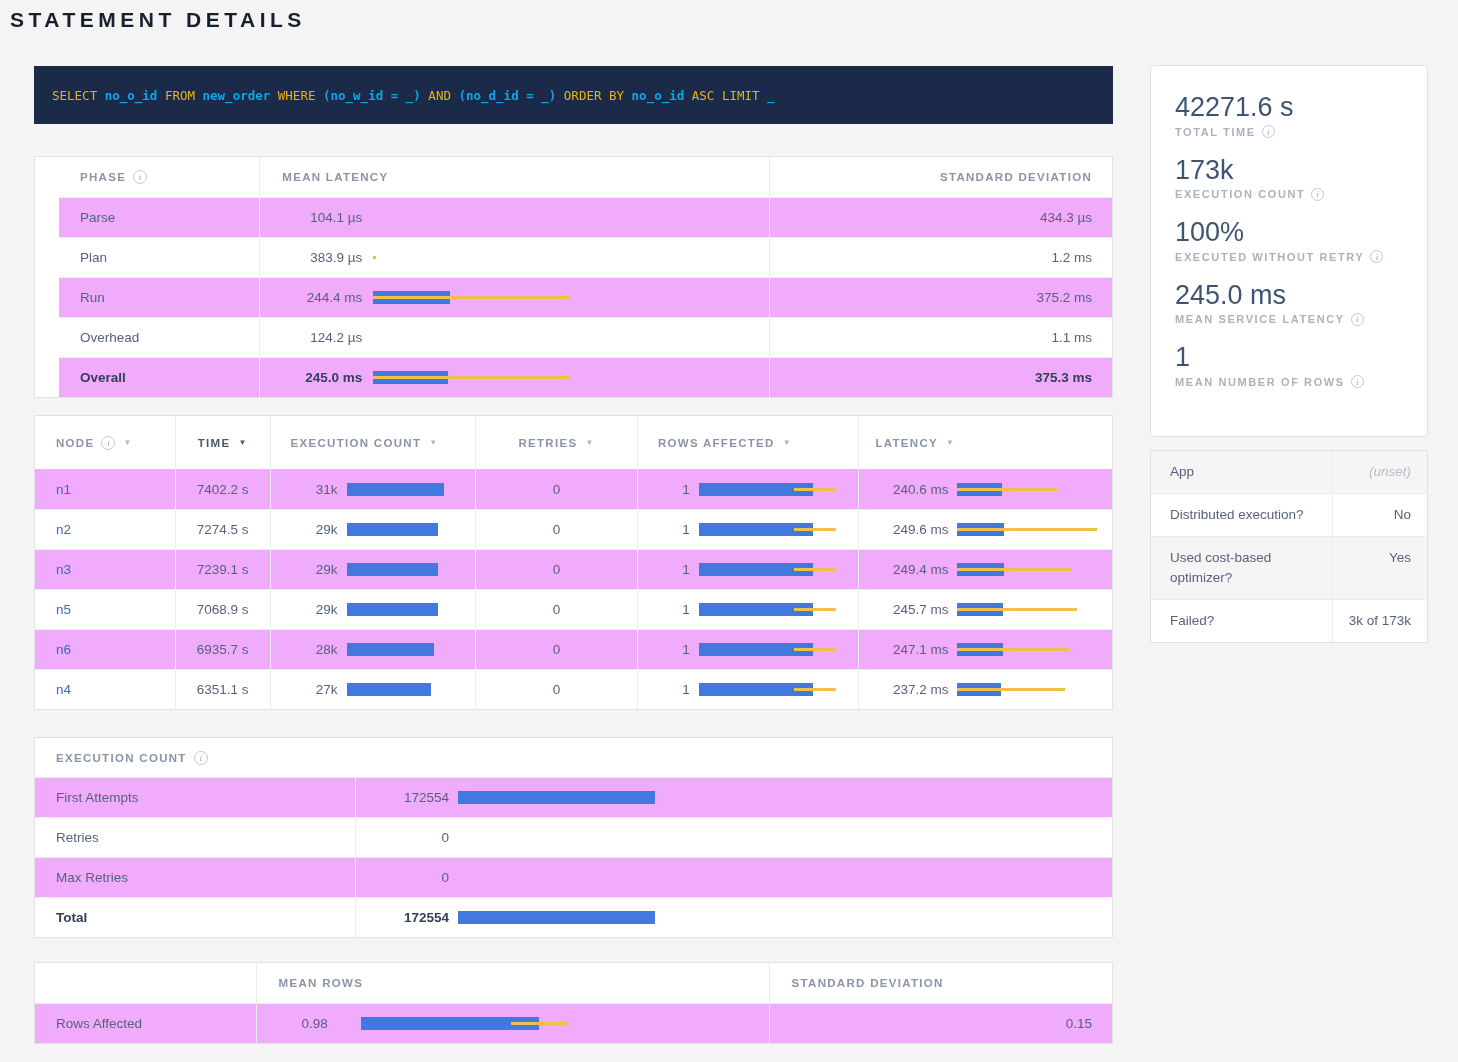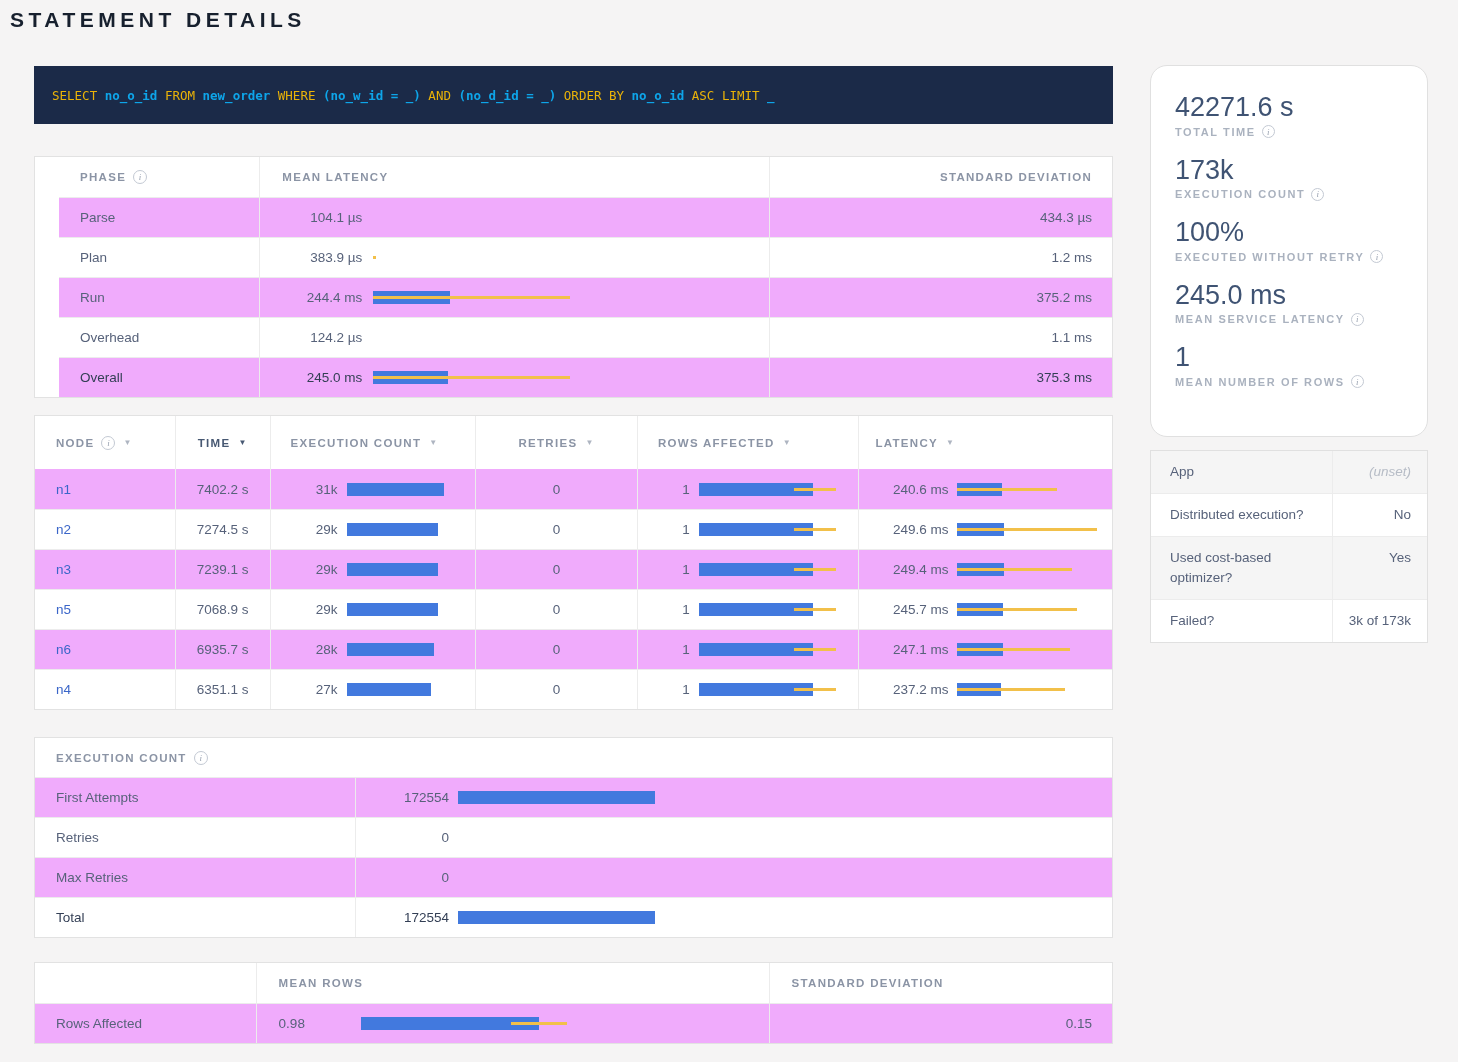--- a/index.html
+++ b/index.html
@@ -22,21 +22,21 @@
   .card { background:#ffffff; border:1px solid #e2e2e2; }
   .trow { display:flex; align-items:center; height:40px; border-top:1px solid #ececec; }
   .trow.first { border-top:none; }
   .trow.alt { background:#f0abfc; }
   .cell { height:100%; display:flex; align-items:center; border-right:1px solid #ececec; }
   .cell.last { border-right:none; }
   .hcell { font-size:11.5px; font-weight:700; letter-spacing:1.3px; color:#8b94a5; }
   .hrow { display:flex; align-items:stretch; }
   .label-text { font-size:13.5px; color:#57627a; }
   .val-text { font-size:13.5px; color:#57627a; }
-  .bold { font-weight:400; color:#333f55; }
+  .bold { font-weight:700; color:#333f55; }
   .link { color:#3b66c9; }
 
   
   .info-i { display:inline-flex; align-items:center; justify-content:center; width:14px; height:14px;
             border:1px solid #c3c9d3; border-radius:50%; font-size:9px; color:#9aa3b2;
             margin-left:7px; font-weight:400; letter-spacing:0; flex:none;
             font-family:"Liberation Serif",serif; font-style:italic; }
   .sort-arrow { font-size:8px; color:#aeb5c1; margin-left:8px; }
   .sort-arrow.active { color:#475872; }
 
@@ -75,26 +75,26 @@
   .ex-c2 { width:756px; padding-left:8px;justify-content:center; }
   .ex-c2 .num { width:85px; text-align:right; margin-right:9px; flex:none; }
   .ex-c2 .bar-wrap { margin-right:420px; }
 
   
   #rows-table { left:34px; top:962px; width:1079px; }
   #rows-table .hrow { height:40px; }
   .ra-c1 { width:222px; padding-left:21px; }
   .ra-c2 { width:514px; padding-left:22px; }
   .ra-c3 { width:343px; justify-content:flex-end; padding-right:20px; }
-  .ra-c2 .num { width:72px; text-align:left; margin-right:10px; flex:none; }
+  .ra-c2 .num { width:72px; text-align:center; margin-right:10px; flex:none; }
   .ra-c2 .bar-wrap { margin-right:210px; }
 
   
   #stats-card { left:1150px; top:65px; width:278px; height:372px; background:#fff;
-                border:1px solid #e0e0e0; border-radius:17px; padding:26px 0 0 24px; }
+                border:1px solid #e0e0e0; border-radius:5px; padding:26px 0 0 24px; }
   .stat { margin-bottom:16.5px; }
   .stat-value { font-size:27px; color:#3f5373; line-height:30px; }
   .stat-label { display:flex; align-items:center; font-size:11px; font-weight:700;
                 letter-spacing:1.6px; color:#aab2bf; margin-top:3px; }
   .stat-label .info-i { width:13px; height:13px; margin-left:6px; }
 
   
   #details-card { left:1150px; top:450px; width:278px; background:#fff; border:1px solid #e0e0e0; }
   .det-row { display:flex; border-top:1px solid #ececec; }
   .det-row.first { border-top:none; }

